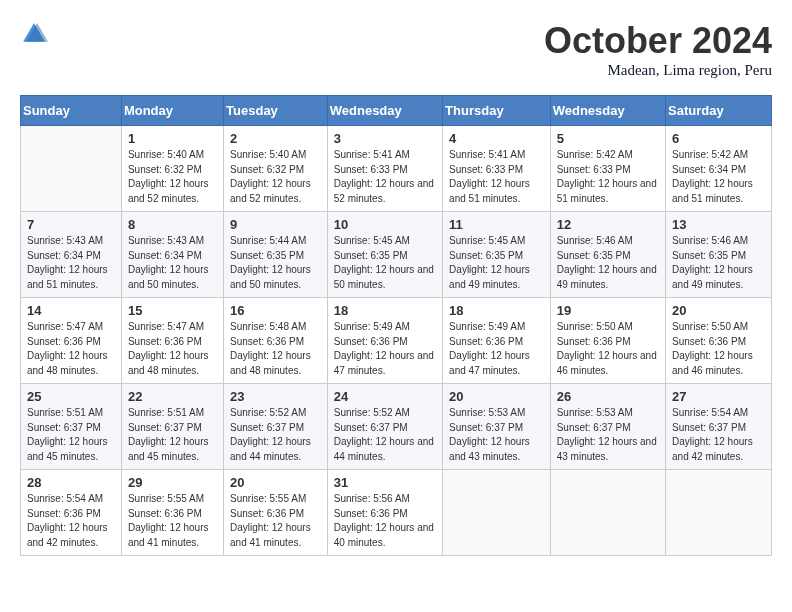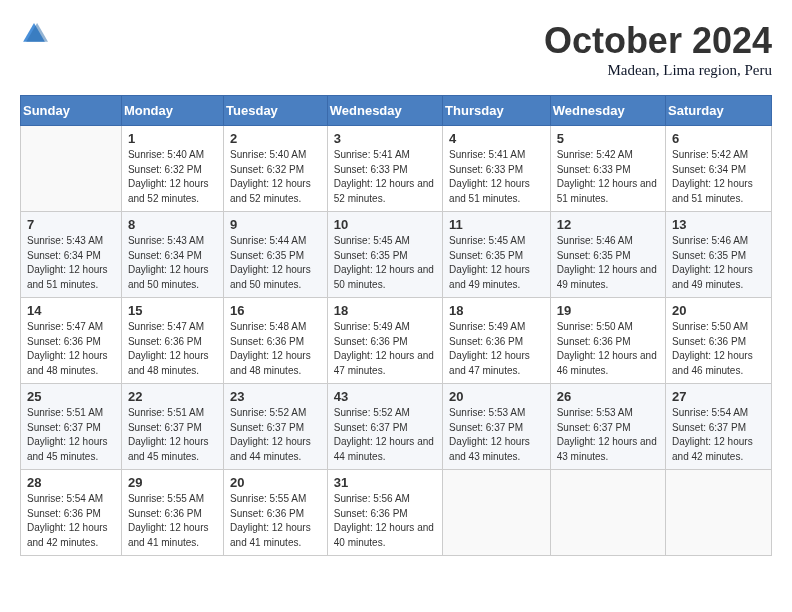--- a/index.html
+++ b/index.html
@@ -210,21 +210,21 @@
         </td>
         <td>
           <div class="day-number">22</div>
           <div class="day-info">Sunrise: 5:51 AM<br>Sunset: 6:37 PM<br>Daylight: 12 hours and 45 minutes.</div>
         </td>
         <td>
           <div class="day-number">23</div>
           <div class="day-info">Sunrise: 5:52 AM<br>Sunset: 6:37 PM<br>Daylight: 12 hours and 44 minutes.</div>
         </td>
         <td>
-          <div class="day-number">43</div>
+          <div class="day-number">24</div>
           <div class="day-info">Sunrise: 5:52 AM<br>Sunset: 6:37 PM<br>Daylight: 12 hours and 44 minutes.</div>
         </td>
         <td>
           <div class="day-number">20</div>
           <div class="day-info">Sunrise: 5:53 AM<br>Sunset: 6:37 PM<br>Daylight: 12 hours and 43 minutes.</div>
         </td>
         <td>
           <div class="day-number">26</div>
           <div class="day-info">Sunrise: 5:53 AM<br>Sunset: 6:37 PM<br>Daylight: 12 hours and 43 minutes.</div>
         </td>

